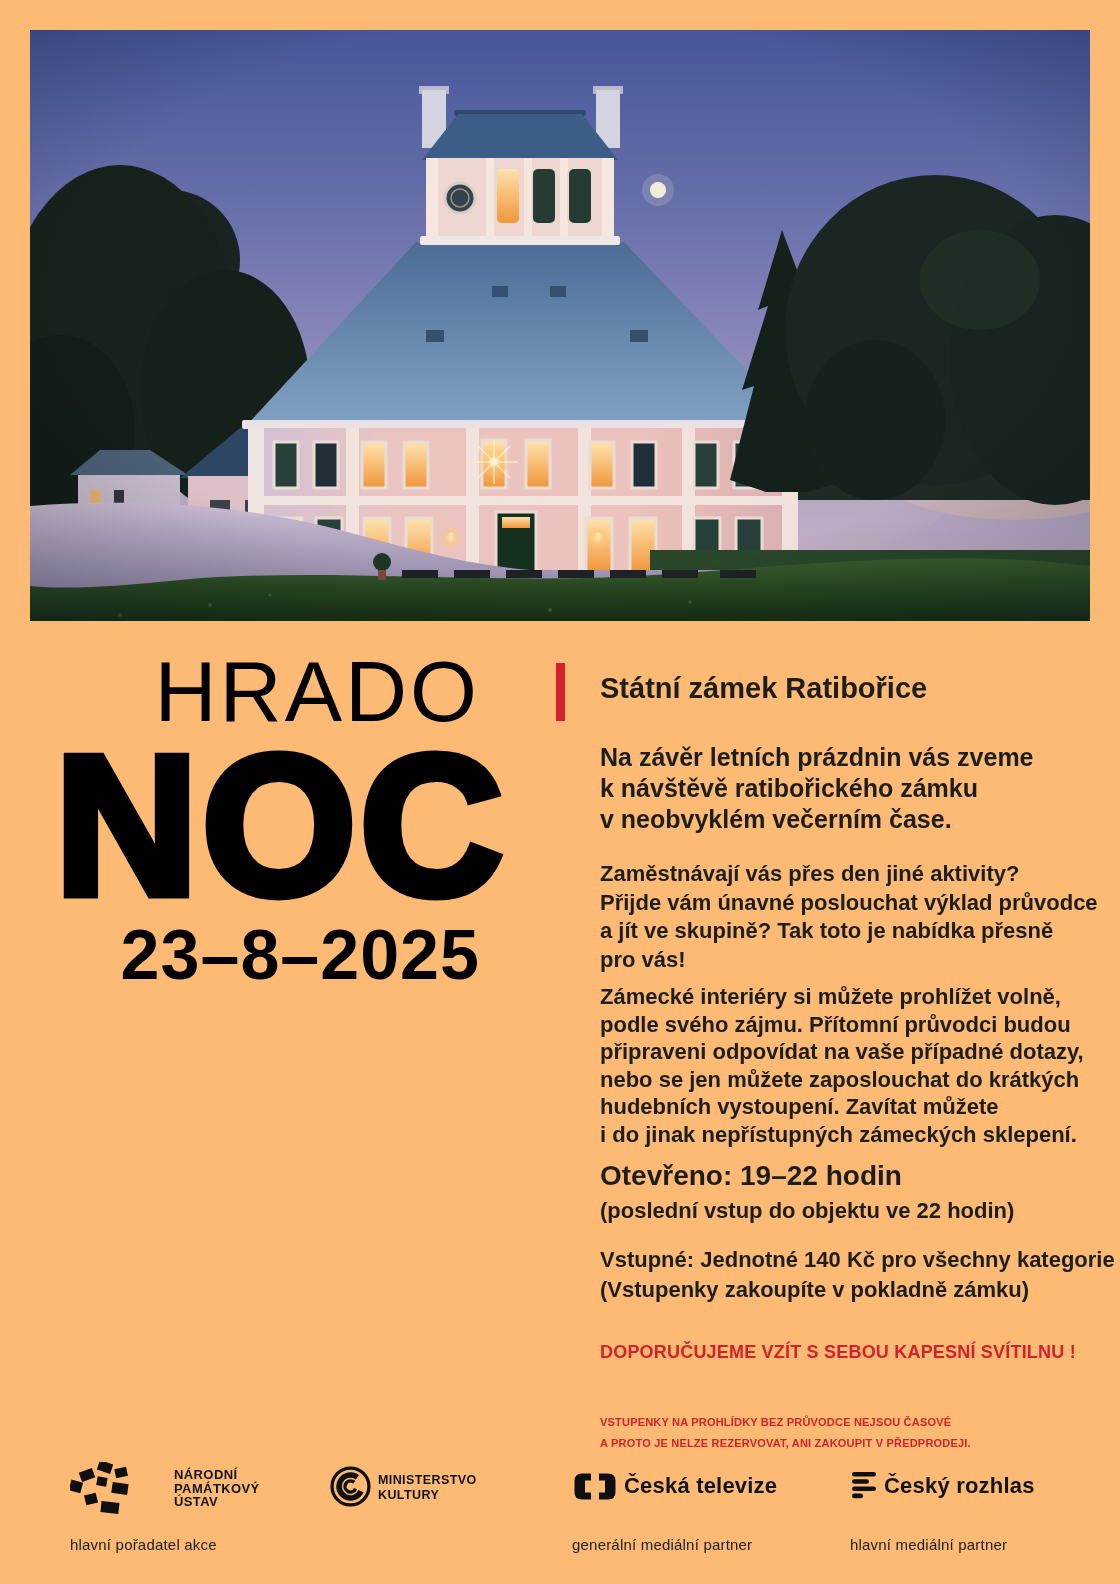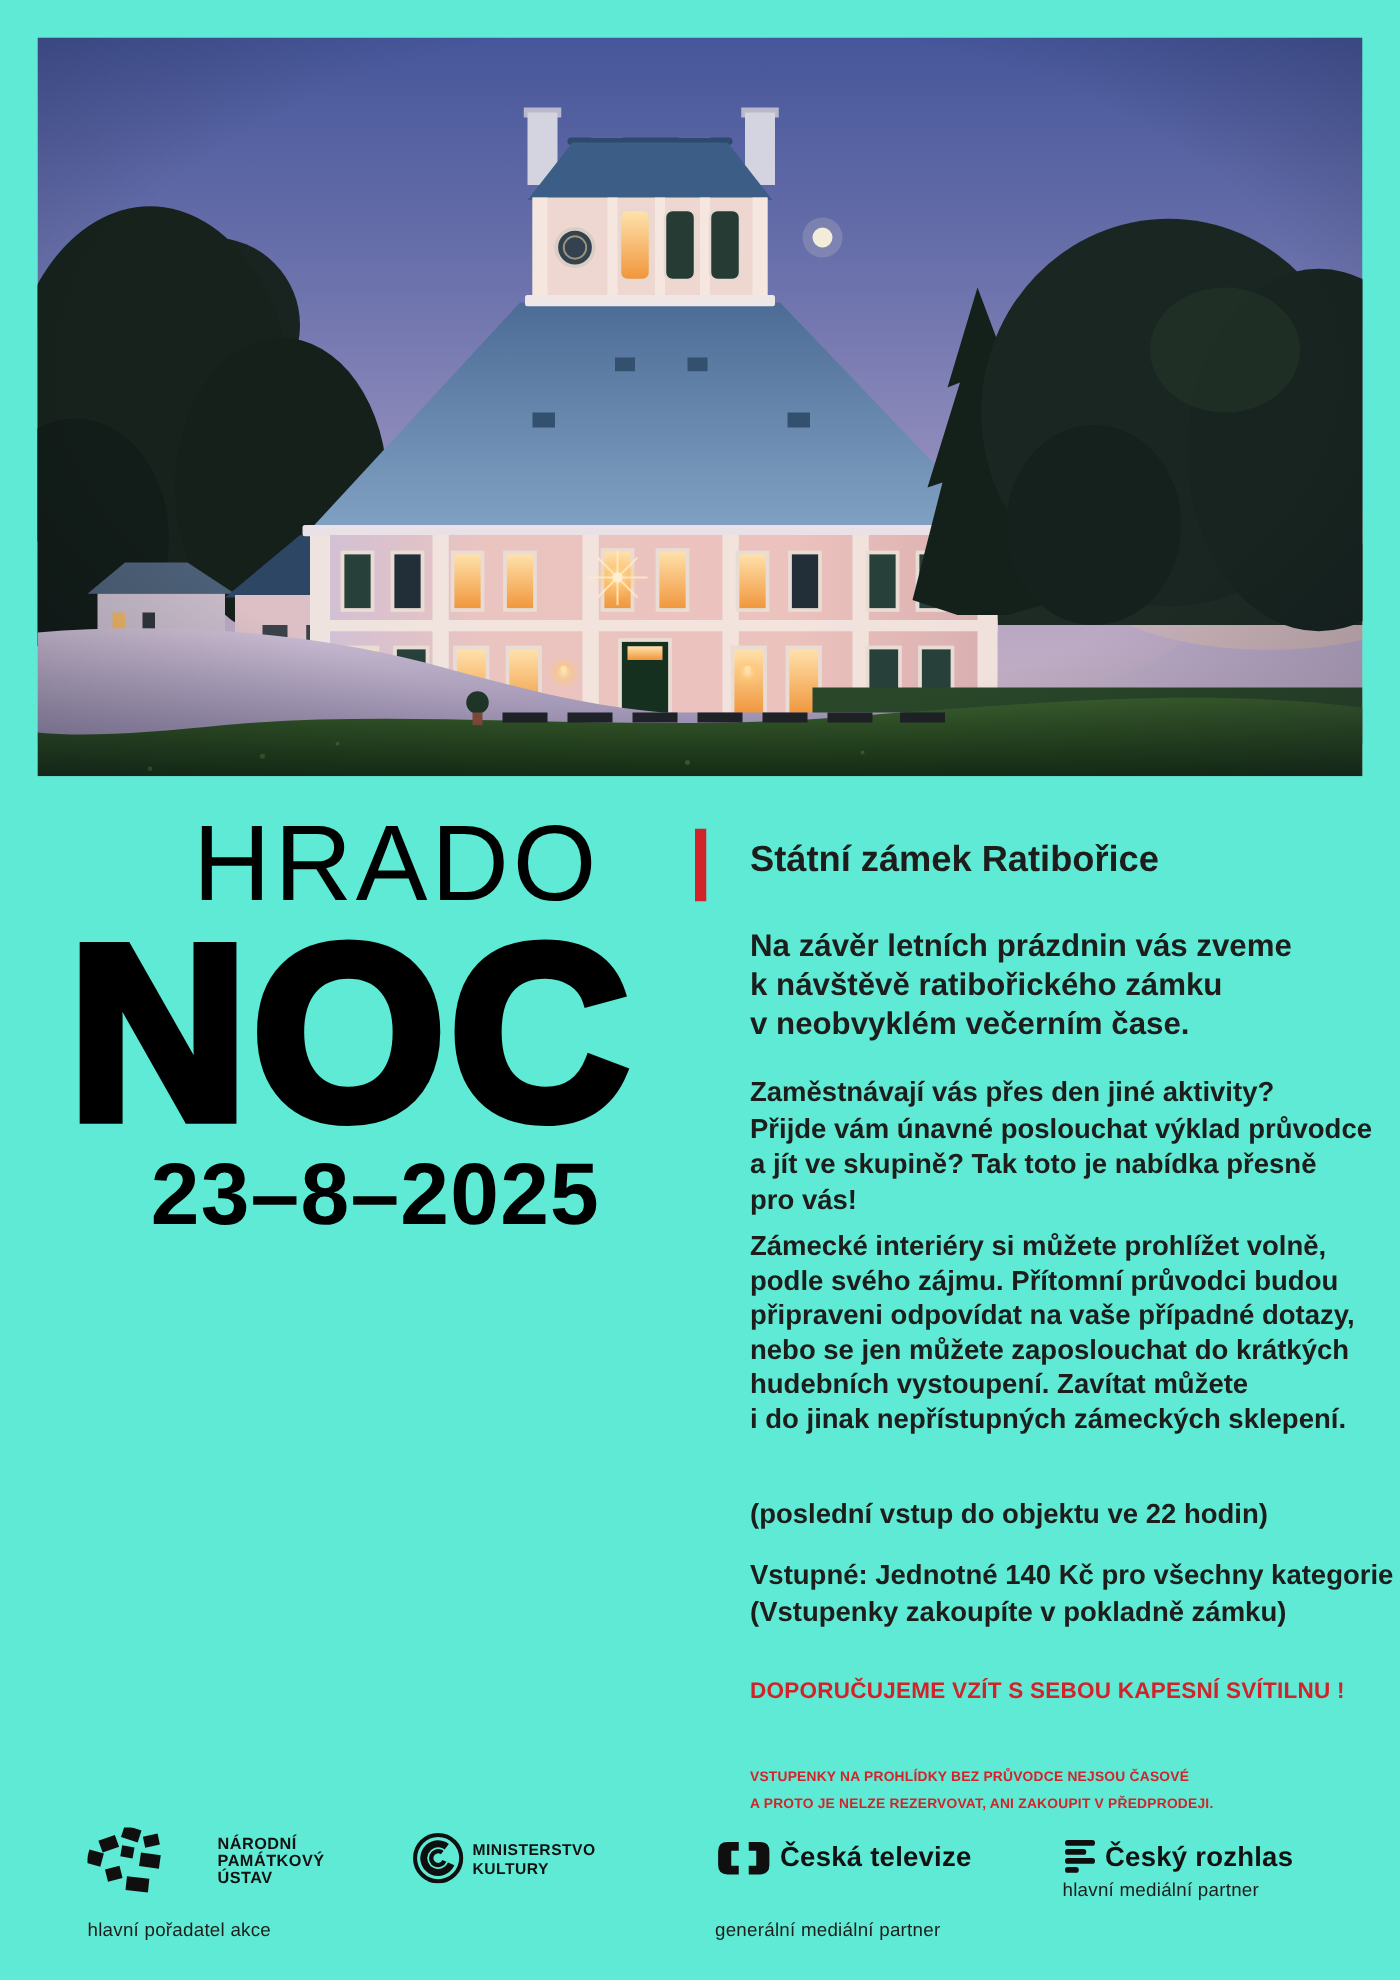--- a/index.html
+++ b/index.html
@@ -1,17 +1,17 @@
 <!DOCTYPE html>
 <html style="--accent: #d2232a; --text: #1d1d1b;"><head>
 <meta charset="utf-8">
 <style>
   html,body{margin:0;padding:0;background:#ffffff;}
   .poster{
-    position:relative;width:1120px;height:1584px;background:#5eead4;
+    position:relative;width:1120px;height:1584px;background:#fdba74;
     font-family:"Liberation Sans","DejaVu Sans",sans-serif;overflow:hidden;color:#1d1d1b;
   }
   .photo{position:absolute;left:30px;top:30px;width:1060px;height:591px;}
   .photo svg{display:block;width:100%;height:100%;}
 
   
   .title-block{position:absolute;left:55px;top:646px;width:425px;text-align:right;color:#000;}
   .t-light{font-size:86px;line-height:90px;font-weight:400;letter-spacing:3px;white-space:nowrap;}
   .t-noc{
     font-size:198px;line-height:152px;font-weight:700;letter-spacing:4px;margin-top:14px;margin-right:-24px;
@@ -42,21 +42,21 @@
   .p-npu .plabel{left:76px;top:6px;font-size:13px;line-height:13.5px;letter-spacing:0.4px;margin-left:28px;}
   .p-mk{left:330px;top:1466px;width:180px;height:48px;}
   .p-mk .plabel{left:48px;top:7px;font-size:12.5px;line-height:14.5px;letter-spacing:0.4px;}
   .p-ct{left:574px;top:1473px;width:220px;height:30px;}
   .p-ct .plabel{left:50px;top:0px;font-size:22px;letter-spacing:0.2px;}
   .p-cro{left:852px;top:1472px;width:220px;height:30px;}
   .p-cro .plabel{left:32px;top:1px;font-size:22px;letter-spacing:0.2px;}
   .cap{position:absolute;font-size:15px;font-weight:400;color:#1d1d1b;letter-spacing:0.2px;}
   .cap1{left:70px;top:1536px;}
   .cap2{left:572px;top:1536px;}
-  .cap3{left:850px;top:1504px;}
+  .cap3{left:850px;top:1536px;}
 </style>
 </head>
 <body>
 
 <div class="poster">
 
   <div class="photo">
     <svg viewBox="0 0 1060 591" preserveAspectRatio="none">
       <defs>
         <linearGradient id="sky" x1="0" y1="0" x2="0" y2="1">
@@ -258,20 +258,21 @@
   <p class="rc p1 pre">Zaměstnávají vás přes den jiné aktivity?
 Přijde vám únavné poslouchat výklad průvodce
 a jít ve skupině? Tak toto je nabídka přesně
 pro vás!</p>
   <p class="rc p2 pre">Zámecké interiéry si můžete prohlížet volně,
 podle svého zájmu. Přítomní průvodci budou
 připraveni odpovídat na vaše případné dotazy,
 nebo se jen můžete zaposlouchat do krátkých
 hudebních vystoupení. Zavítat můžete
 i do jinak nepřístupných zámeckých sklepení.</p>
+  <p class="rc hours">Otevřeno: 19–22 hodin</p>
   <p class="rc hnote">(poslední vstup do objektu ve 22 hodin)</p>
   <p class="rc price">Vstupné: Jednotné 140 Kč pro všechny kategorie</p>
   <p class="rc pnote">(Vstupenky zakoupíte v pokladně zámku)</p>
   <p class="rc warning">DOPORUČUJEME VZÍT S SEBOU KAPESNÍ SVÍTILNU !</p>
   <p class="rc notice pre">VSTUPENKY NA PROHLÍDKY BEZ PRŮVODCE NEJSOU ČASOVÉ
 A PROTO JE NELZE REZERVOVAT, ANI ZAKOUPIT V PŘEDPRODEJI.</p>
 
   <div class="partner p-npu">
     <svg class="mark" width="66" height="54" viewBox="0 0 66 54">
       <g fill="#0f0f0f">

